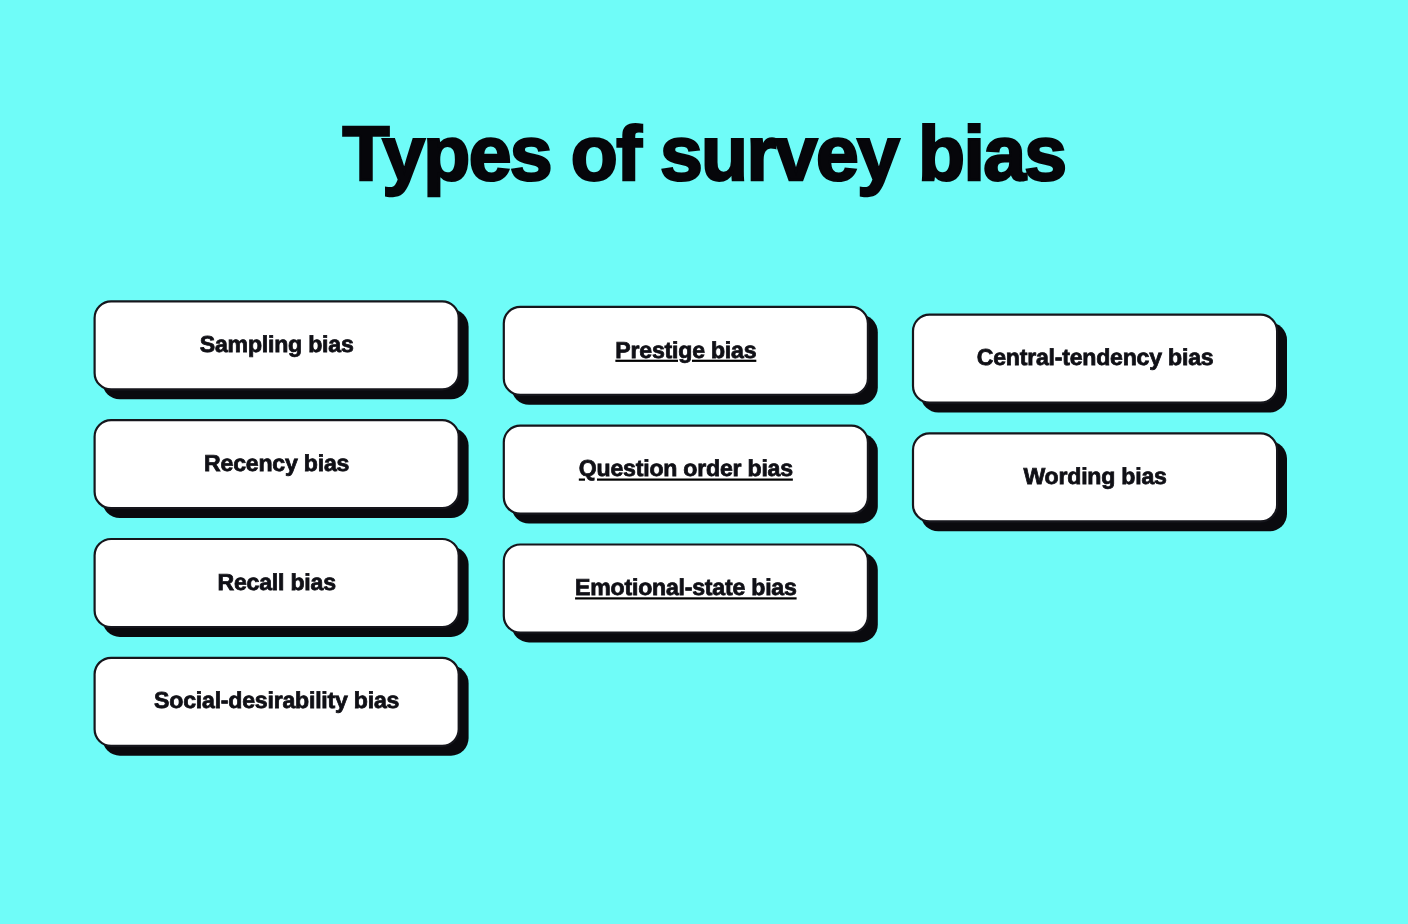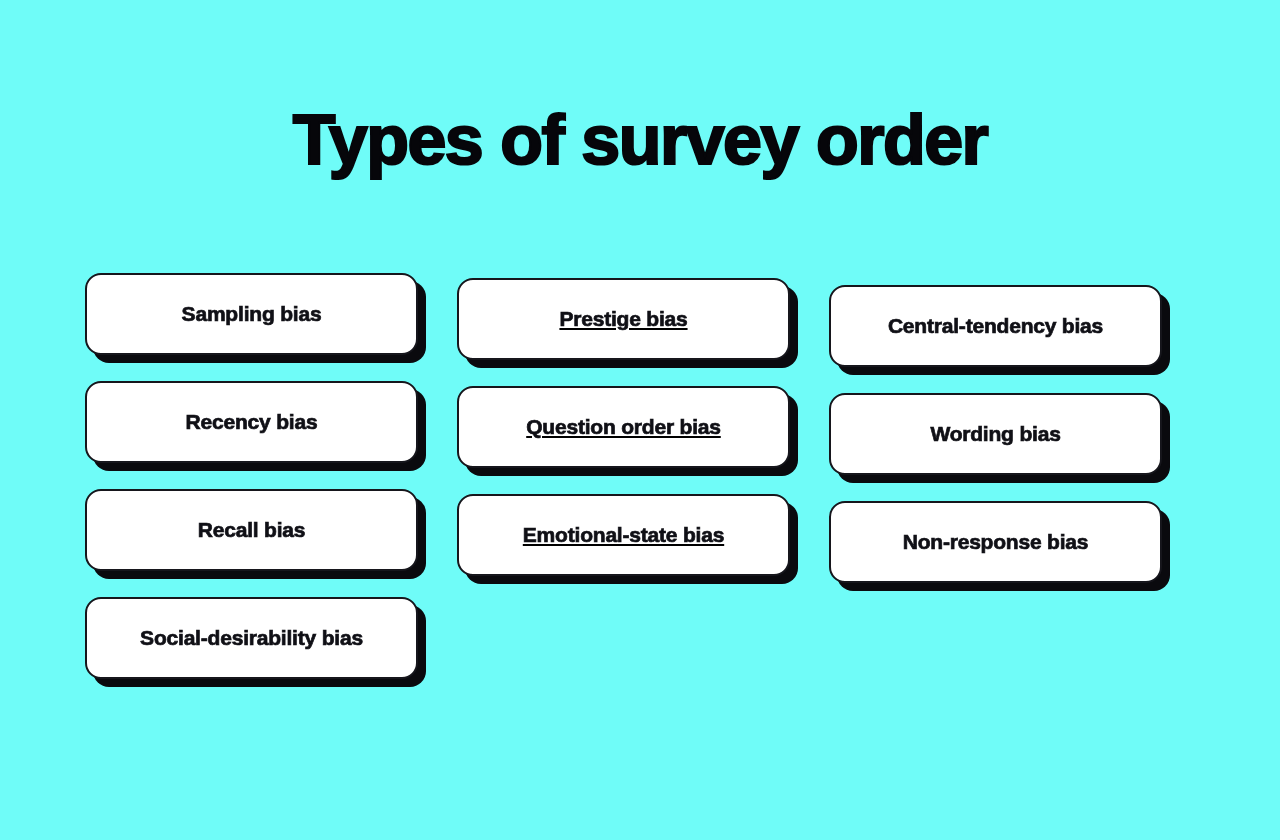--- a/index.html
+++ b/index.html
@@ -80,21 +80,21 @@
     text-align: center;
     -webkit-text-stroke: 0.7px #101016;
     white-space: nowrap;
   }
 </style>
 </head>
 <body>
 
 <div class="page">
 
-  <h1 class="page-title">Types of survey order</h1>
+  <h1 class="page-title">Types of survey bias</h1>
 
   <div class="grid">
 
     <div class="col col-1">
       <div class="card-slot">
         <div class="card">
           <span class="card-label">Sampling bias</span>
         </div>
       </div>
       <div class="card-slot">
@@ -136,21 +136,16 @@
       <div class="card-slot">
         <div class="card">
           <span class="card-label">Central-tendency bias</span>
         </div>
       </div>
       <div class="card-slot">
         <div class="card">
           <span class="card-label">Wording bias</span>
         </div>
       </div>
-      <div class="card-slot">
-        <div class="card">
-          <span class="card-label">Non-response bias</span>
-        </div>
-      </div>
     </div>
 
   </div>
 </div>
 
 </body></html>

